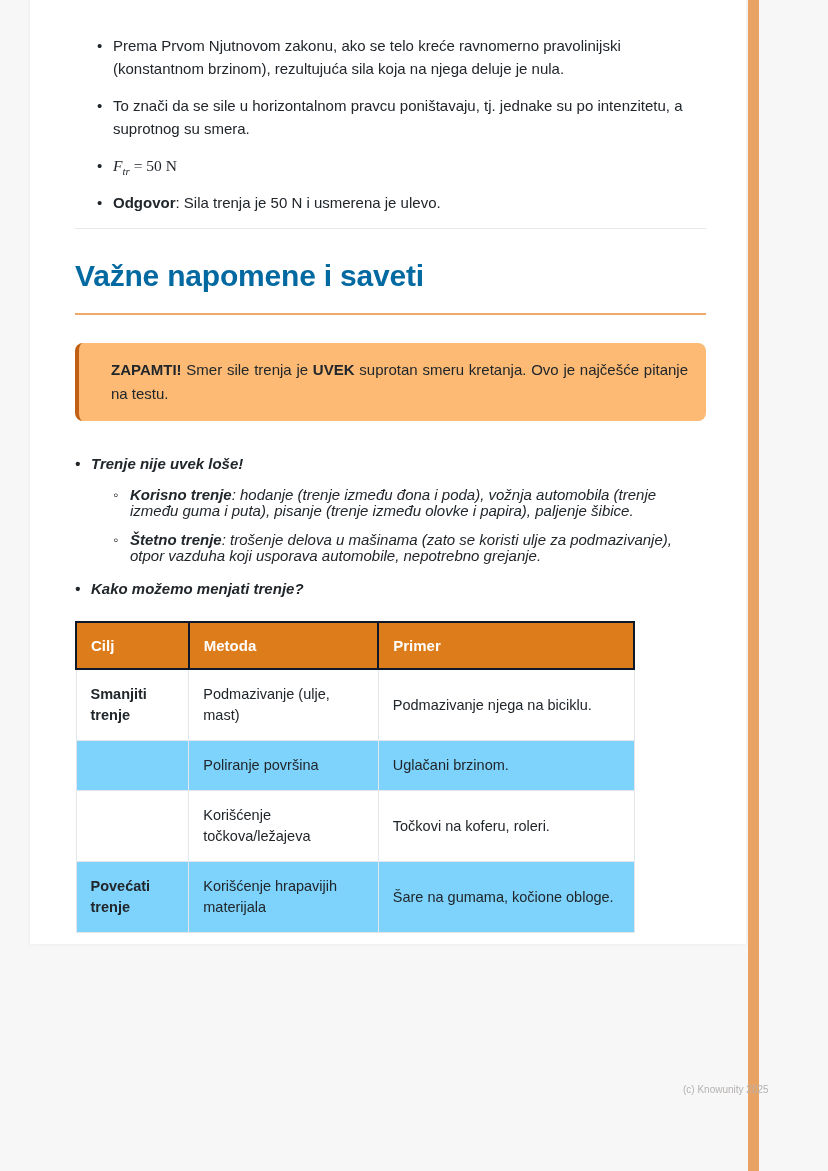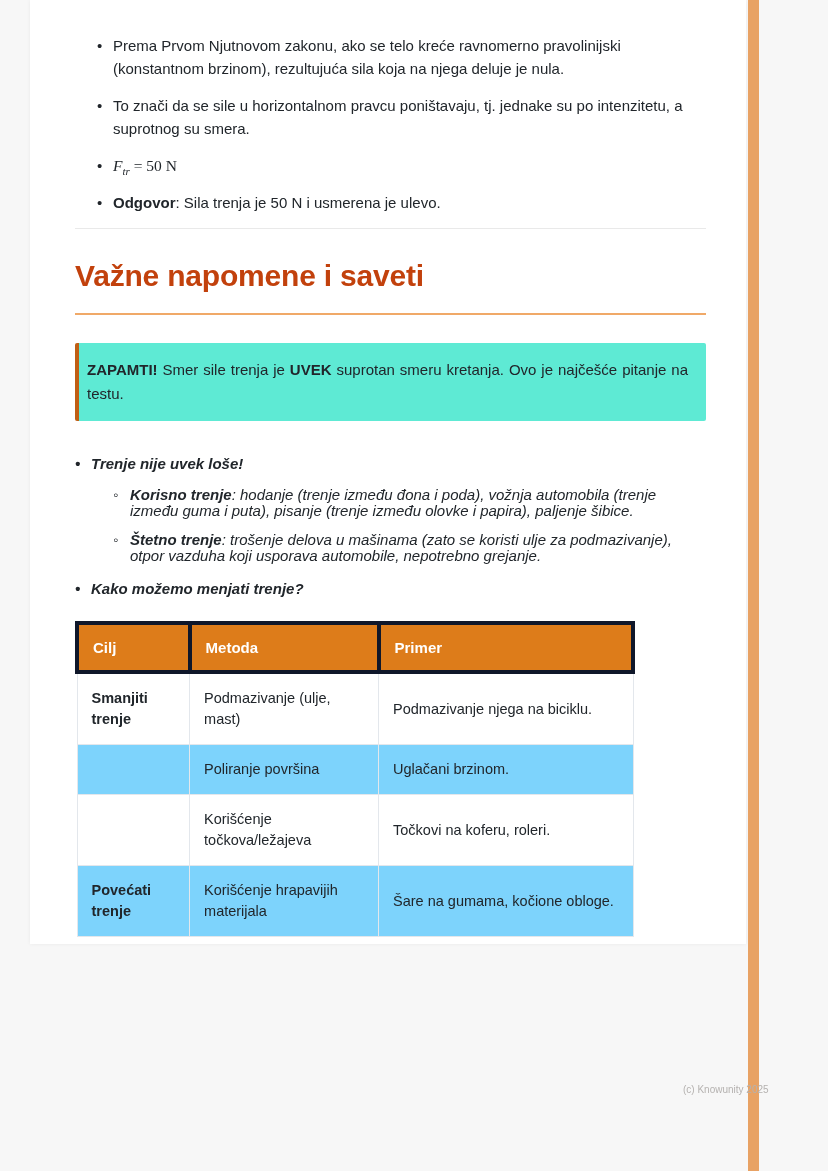--- a/index.html
+++ b/index.html
@@ -57,35 +57,35 @@
   .top-rule {
     border: none;
     border-top: 1px solid #e9e9e9;
     margin-top: 13px;
   }
   h1.section-title {
     margin-top: 29px;
     font-size: 30px;
     line-height: 36px;
     font-weight: 800;
-    color: #c2410c;
+    color: #0369a1;
     letter-spacing: -0.2px;
   }
   .section-rule {
     border: none;
     border-top: 2px solid #f0a968;
     margin-top: 19px;
   }
 
   .callout {
     margin-top: 28px;
-    background: #5eead4;
+    background: #fdba74;
     border-left: 4px solid #c05f15;
-    border-radius: 2px;
-    padding: 15px 18px 15px 8px;
+    border-radius: 8px;
+    padding: 15px 18px 15px 32px;
     font-size: 15px;
     line-height: 24px;
     text-align: justify;
   }
 
   ul.tips { list-style: none; margin-top: 31px; font-style: italic; }
   ul.tips > li.tip {
     position: relative;
     padding-left: 16px;
     margin-bottom: 13px;
@@ -118,21 +118,21 @@
     margin-top: 21px;
     width: 560px;
     font-size: 14.5px;
   }
   table.friction-table th {
     background: #dd7c1a;
     color: #ffffff;
     font-weight: 700;
     text-align: left;
     padding: 14px 14px;
-    border: 4px solid #0f172a;
+    border: 2px solid #0f172a;
     font-size: 15px;
   }
   table.friction-table td {
     padding: 14px 14px;
     border: 1px solid #e3e7ec;
     vertical-align: middle;
     line-height: 21px;
     background: #ffffff;
   }
   table.friction-table tr.alt td { background: #7dd3fc; }

